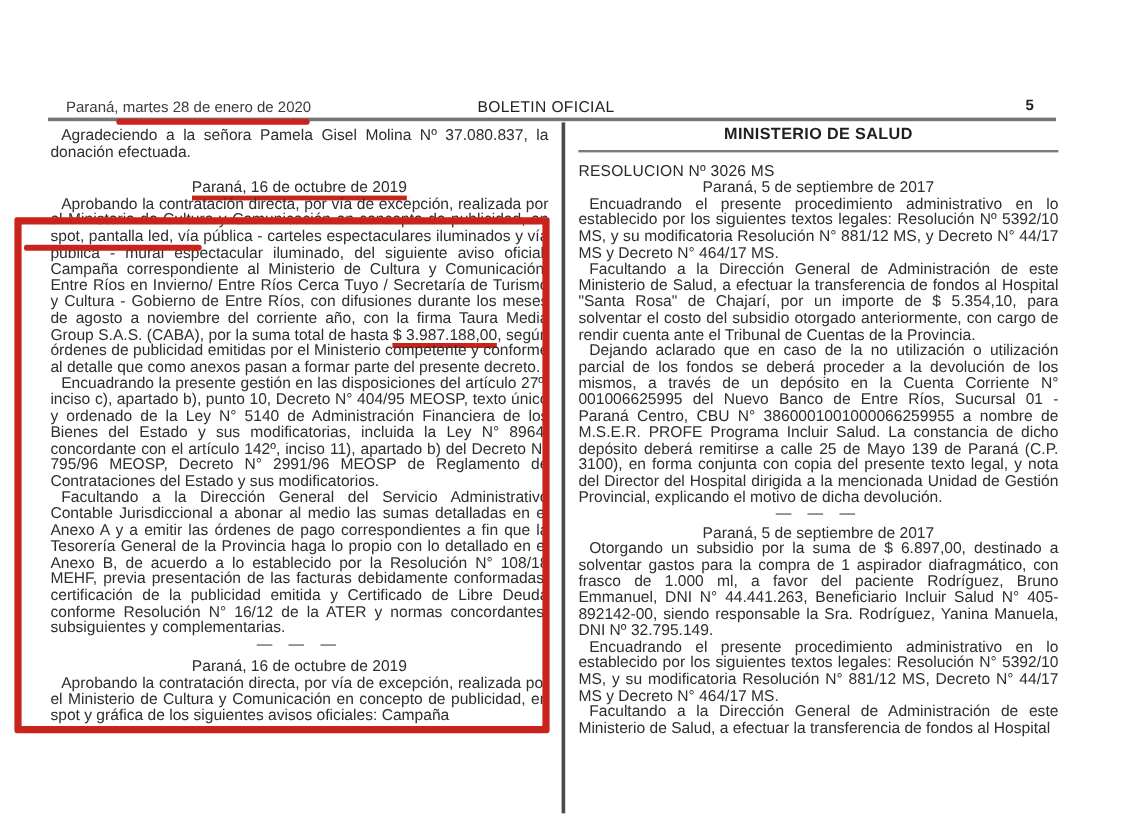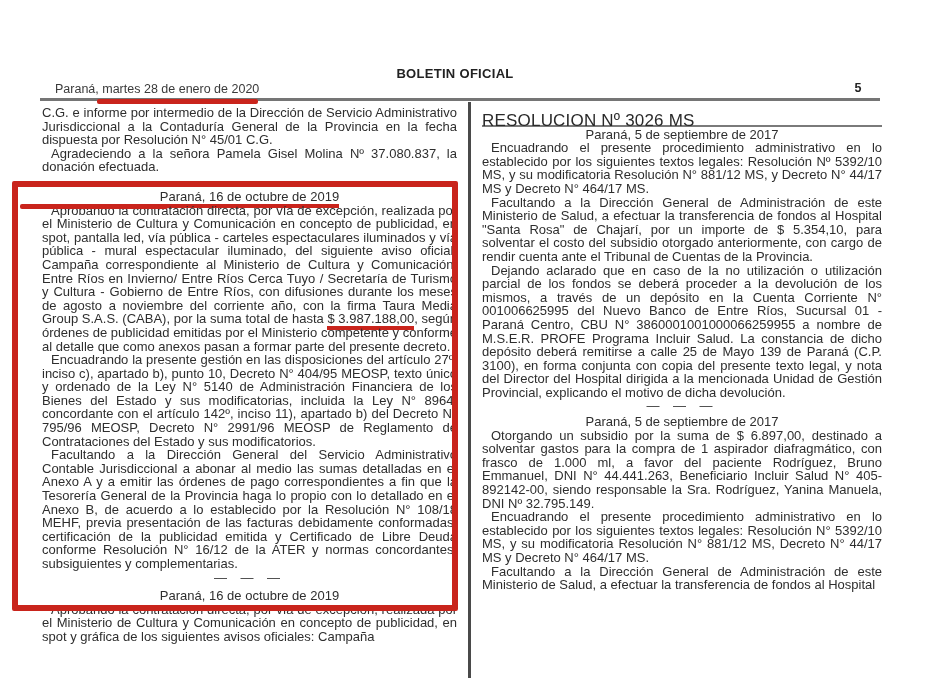--- a/index.html
+++ b/index.html
@@ -2,36 +2,36 @@
 <html><head>
 <meta charset="utf-8">
 <style>
   * { margin:0; padding:0; box-sizing:border-box; }
   html,body { width:936px; height:678px; overflow:hidden; background:#ffffff;
     font-family:"Liberation Sans", sans-serif; color:#2e2e2e; }
   .page { position:relative; width:936px; height:678px; background:#ffffff; }
 
   
   .hdr-date { position:absolute; left:55px; top:82px; font-size:12.5px; color:#3a3a3a; }
-  .hdr-title { position:absolute; left:0; top:66px; width:910px; text-align:center;
-    font-weight:bold; font-size:13px; letter-spacing:0.3px; color:#222; }
+  .hdr-title { position:absolute; left:0; top:81px; width:910px; text-align:center;
+    font-weight:normal; font-size:13px; letter-spacing:0.3px; color:#222; }
   .hdr-page { position:absolute; left:848px; top:81px; width:20px; text-align:center;
     font-weight:bold; font-size:12.5px; color:#222; }
   .rule-top { position:absolute; left:40px; top:98px; width:840px; height:2.5px; background:#757575; }
   .col-divider { position:absolute; left:468px; top:102px; width:3px; height:576px; background:#4a4a4a; }
   .rule-salud { position:absolute; left:482px; top:125px; width:400px; height:2px; background:#7a7a7a; }
 
   
   .col { position:absolute; font-size:13px; line-height:13.6px; text-align:justify; }
   .col-left { left:42px; top:106px; width:415px; }
   .col-right { left:482px; top:102px; width:400px; }
 
   .para { text-indent:9px; }
   .para.no-indent { text-indent:0; }
-  .doc-heading { font-size:17px; letter-spacing:0.2px; color:#2a2a2a; }
+  .doc-heading { font-size:13px; letter-spacing:0.2px; color:#2a2a2a; }
   .dateline { text-align:center; }
   .separator { text-align:center; letter-spacing:5px; color:#3a3a3a; }
   .section-title { text-align:center; font-weight:bold; font-size:13.5px; letter-spacing:0.3px;
     color:#1f1f1f; padding:3px 0 5px 0; }
   .sec-3162 { margin-top:16px; }
   .sec-3163 { margin-top:5px; }
   .sec-3026 { margin-top:12px; }
   .sec-3027 { margin-top:2px; }
   .sep-row { margin:0; }
 
@@ -54,38 +54,38 @@
   <div class="hdr-page">5</div>
   <div class="rule-top"></div>
   <div class="col-divider"></div>
   <div class="rule-salud"></div>
 
   <div class="u-red u-date"></div>
   <div class="red-box"></div>
   <div class="u-red u-heading"></div>
 
   <div class="col col-left">
-    <p class="para no-indent">C.G. e informe por intermedio de la Dirección de Servicio Administrativo Jurisdiccional a la Contaduría General de la Provincia en la fecha dispuesta por Resolución N° 45/01 C.G.</p>
     <p class="para">Agradeciendo a la señora Pamela Gisel Molina Nº 37.080.837, la donación efectuada.</p>
 
     <div class="sec-3162">
       <div class="dateline"><span class="inline-underline">Paraná, 16 de octubre de 2019</span></div>
       <p class="para"><span>Aprobando la contratación directa, por vía de excepción, realizada por el Ministerio de Cultura y Comunicación en concepto de publicidad, en spot, pantalla led, vía pública - carteles espectaculares iluminados y vía pública - mural espectacular iluminado, del siguiente aviso oficial: Campaña correspondiente al Ministerio de Cultura y Comunicación/ Entre Ríos en Invierno/ Entre Ríos Cerca Tuyo / Secretaría de Turismo y Cultura - Gobierno de Entre Ríos, con difusiones durante los meses de agosto a noviembre del corriente año, con la firma Taura Media Group S.A.S. (CABA), por la suma total de hasta </span><span class="amount-mark">$ 3.987.188,00</span><span>, según órdenes de publicidad emitidas por el Ministerio competente y conforme al detalle que como anexos pasan a formar parte del presente decreto.</span></p>
       <p class="para">Encuadrando la presente gestión en las disposiciones del artículo 27º, inciso c), apartado b), punto 10, Decreto N° 404/95 MEOSP, texto único y ordenado de la Ley N° 5140 de Administración Financiera de los Bienes del Estado y sus modificatorias, incluida la Ley N° 8964, concordante con el artículo 142º, inciso 11), apartado b) del Decreto N° 795/96 MEOSP, Decreto N° 2991/96 MEOSP de Reglamento de Contrataciones del Estado y sus modificatorios.</p>
       <p class="para">Facultando a la Dirección General del Servicio Administrativo Contable Jurisdiccional a abonar al medio las sumas detalladas en el Anexo A y a emitir las órdenes de pago correspondientes a fin que la Tesorería General de la Provincia haga lo propio con lo detallado en el Anexo B, de acuerdo a lo establecido por la Resolución N° 108/18 MEHF, previa presentación de las facturas debidamente conformadas, certificación de la publicidad emitida y Certificado de Libre Deuda conforme Resolución N° 16/12 de la ATER y normas concordantes, subsiguientes y complementarias.</p>
       <div class="separator sep-row">— — —</div>
     </div>
 
     <div class="sec-3163">
       <div class="dateline">Paraná, 16 de octubre de 2019</div>
       <p class="para">Aprobando la contratación directa, por vía de excepción, realizada por el Ministerio de Cultura y Comunicación en concepto de publicidad, en spot y gráfica de los siguientes avisos oficiales: Campaña</p>
     </div>
   </div>
 
   <div class="col col-right">
+    <div class="section-title">MINISTERIO DE SALUD</div>
 
     <div class="sec-3026">
       <div class="doc-heading">RESOLUCION Nº 3026 MS</div>
       <div class="dateline">Paraná, 5 de septiembre de 2017</div>
       <p class="para">Encuadrando el presente procedimiento administrativo en lo establecido por los siguientes textos legales: Resolución Nº 5392/10 MS, y su modificatoria Resolución N° 881/12 MS, y Decreto N° 44/17 MS y Decreto N° 464/17 MS.</p>
       <p class="para">Facultando a la Dirección General de Administración de este Ministerio de Salud, a efectuar la transferencia de fondos al Hospital "Santa Rosa" de Chajarí, por un importe de $ 5.354,10, para solventar el costo del subsidio otorgado anteriormente, con cargo de rendir cuenta ante el Tribunal de Cuentas de la Provincia.</p>
       <p class="para">Dejando aclarado que en caso de la no utilización o utilización parcial de los fondos se deberá proceder a la devolución de los mismos, a través de un depósito en la Cuenta Corriente N° 001006625995 del Nuevo Banco de Entre Ríos, Sucursal 01 - Paraná Centro, CBU N° 3860001001000066259955 a nombre de M.S.E.R. PROFE Programa Incluir Salud. La constancia de dicho depósito deberá remitirse a calle 25 de Mayo 139 de Paraná (C.P. 3100), en forma conjunta con copia del presente texto legal, y nota del Director del Hospital dirigida a la mencionada Unidad de Gestión Provincial, explicando el motivo de dicha devolución.</p>
       <div class="separator sep-row">— — —</div>
     </div>
 

